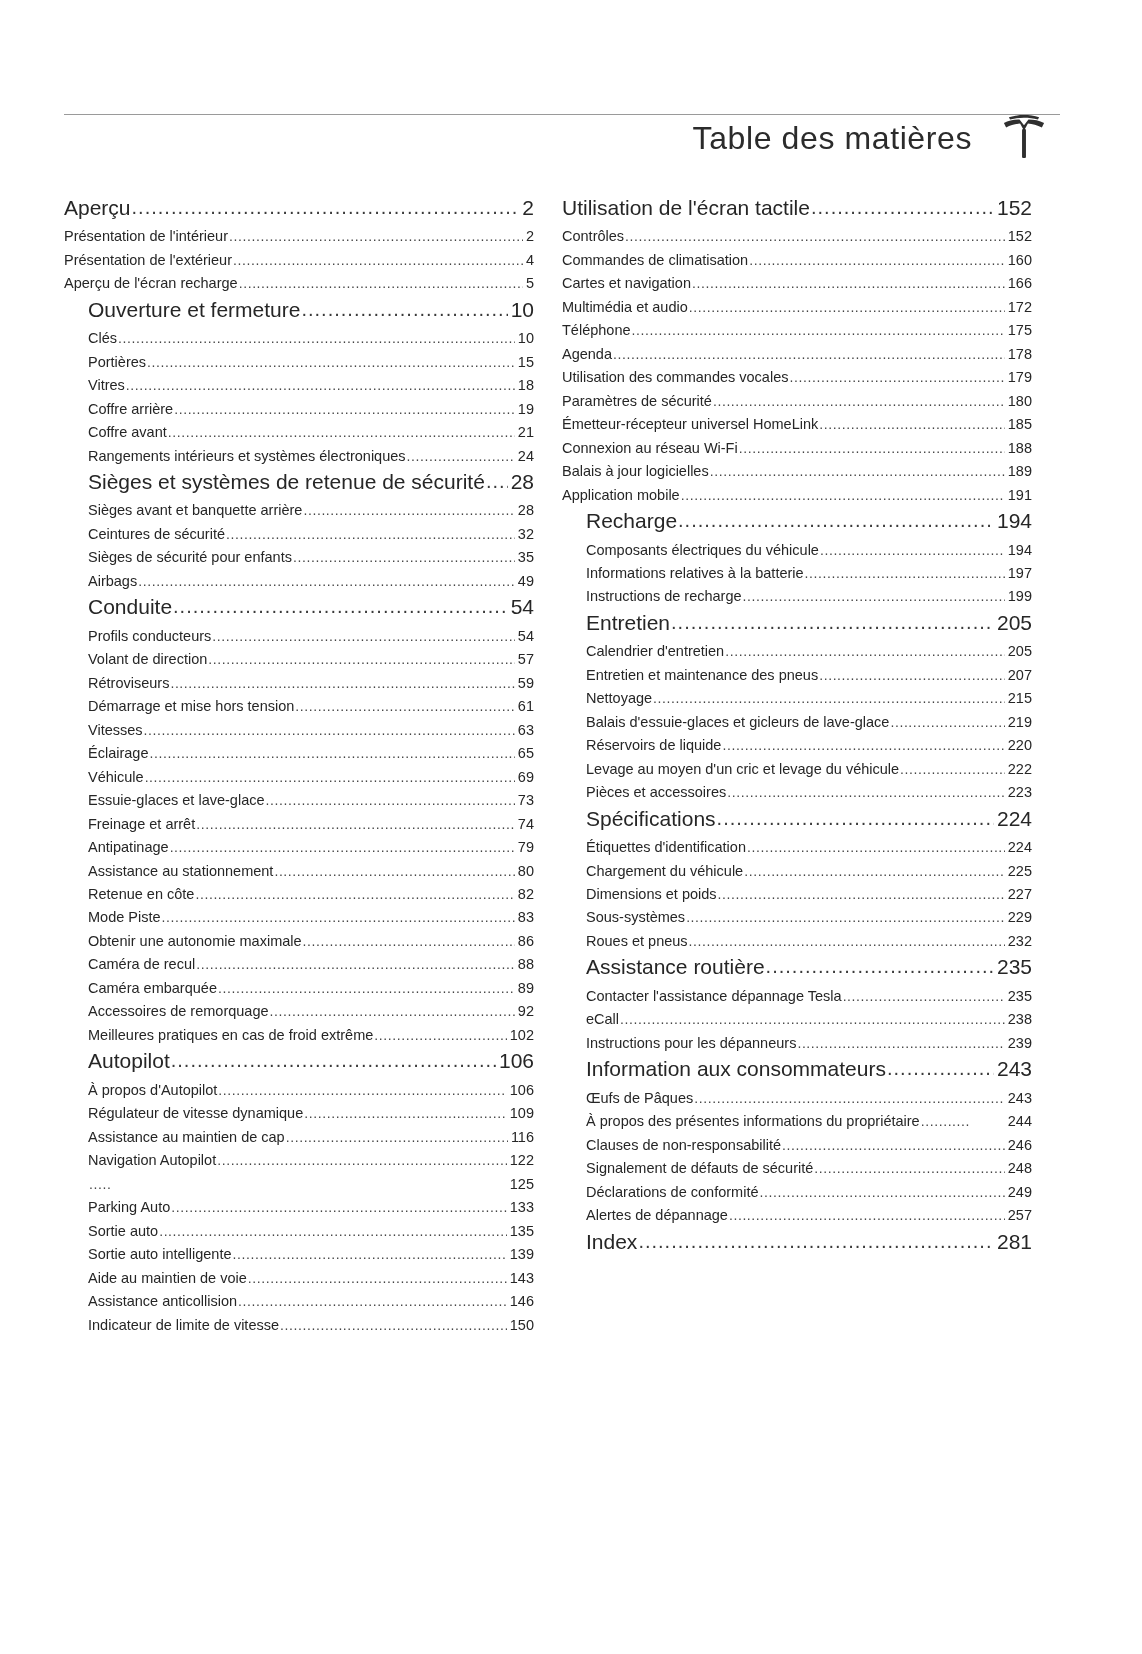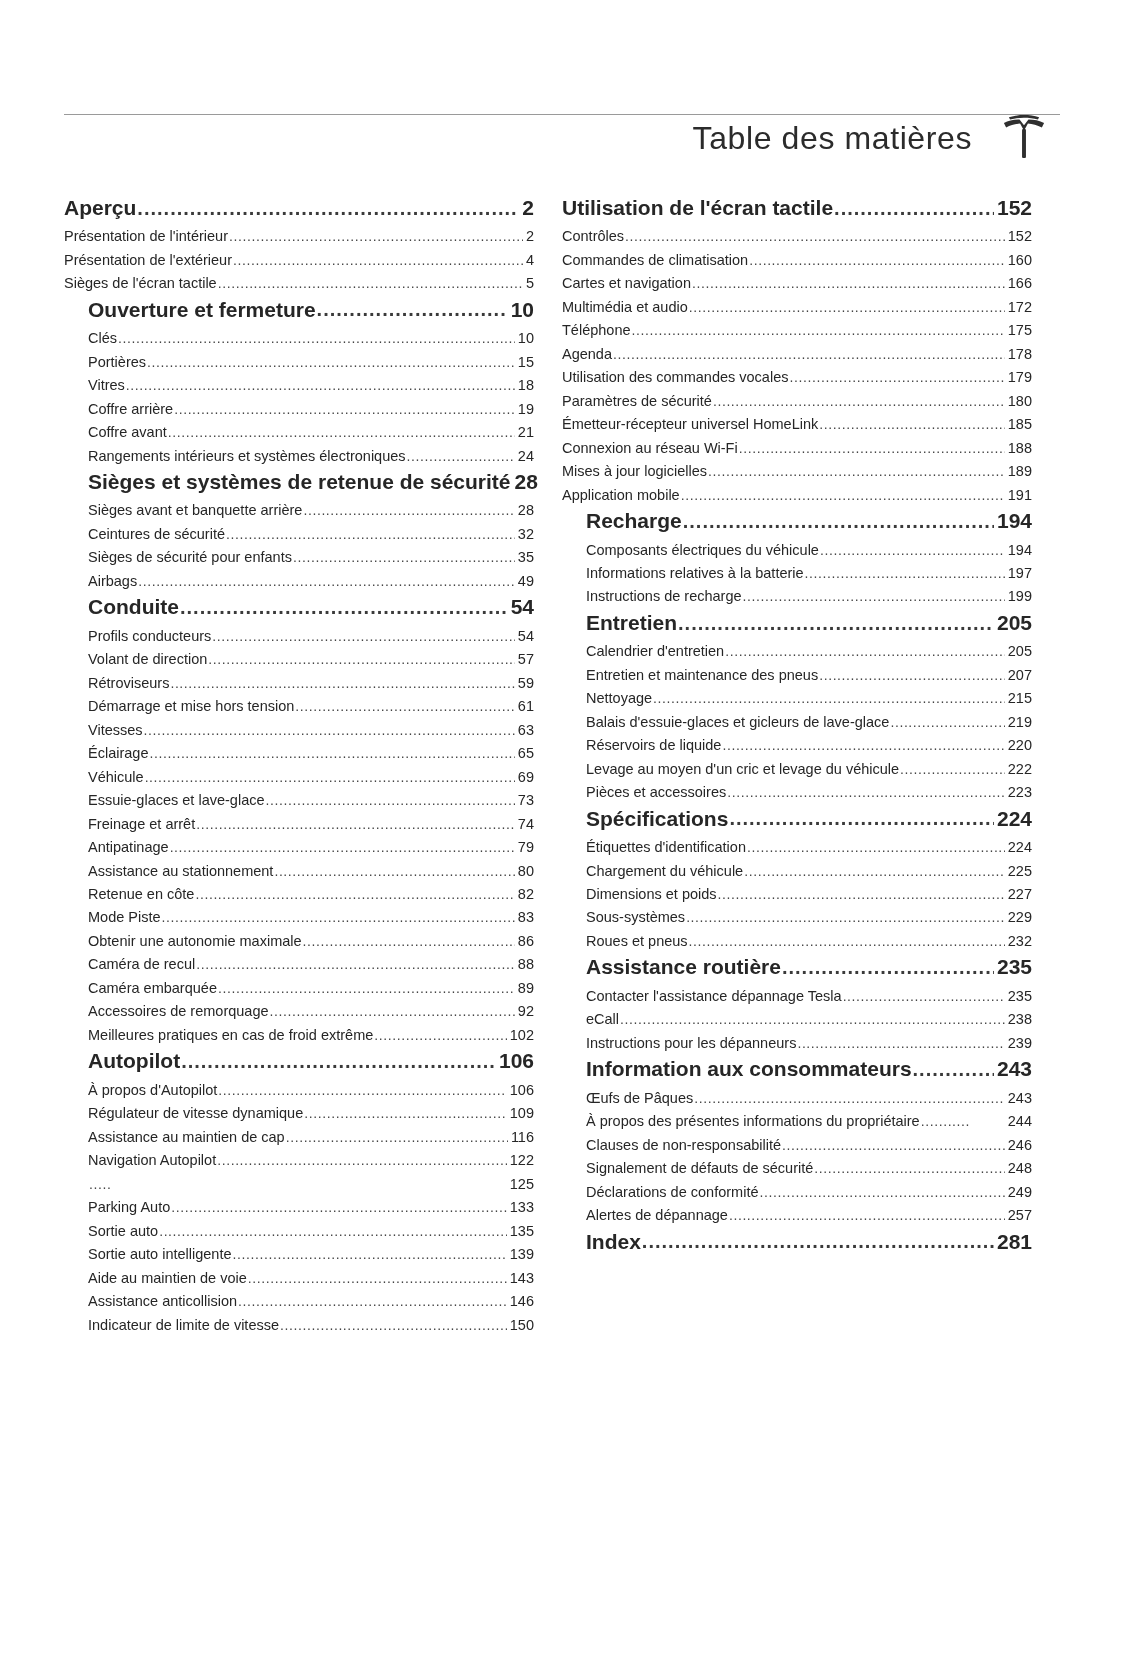--- a/index.html
+++ b/index.html
@@ -54,24 +54,24 @@
     margin-top: 18px;
   }
   .col {
     width: 470px;
     flex: 0 0 470px;
   }
   
   .chapter {
     margin-top: 26px;
     display: flex;
-    align-items: center;
+    align-items: flex-start;
     font-size: 21px;
     color: #262626;
-    font-weight: 700;
+    font-weight: 400;
     line-height: 1.35;
   }
   .chapter:first-child {
     margin-top: 0;
   }
   .chapter .label {
     white-space: nowrap;
   }
   .chapter .leader {
     flex: 1 1 auto;
@@ -150,21 +150,21 @@
             <span class="label">Présentation de l'intérieur</span>
             <span class="leader">................................................................................................................</span>
             <span class="pg">2</span>
           </div>
           <div class="section">
             <span class="label">Présentation de l'extérieur</span>
             <span class="leader">................................................................................................................</span>
             <span class="pg">4</span>
           </div>
           <div class="section">
-            <span class="label">Sièges de l'écran tactile</span>
+            <span class="label">Aperçu de l'écran recharge</span>
             <span class="leader">................................................................................................................</span>
             <span class="pg">5</span>
           </div>
         </div>
       </div>
 
       <div class="chapter-block">
         <div class="chapter">
           <span class="label">Ouverture et fermeture</span>
           <span class="leader">.........................................................................................</span>
@@ -453,21 +453,21 @@
             <span class="label">Émetteur-récepteur universel HomeLink</span>
             <span class="leader">................................................................................................................</span>
             <span class="pg">185</span>
           </div>
           <div class="section">
             <span class="label">Connexion au réseau Wi-Fi</span>
             <span class="leader">................................................................................................................</span>
             <span class="pg">188</span>
           </div>
           <div class="section">
-            <span class="label">Mises à jour logicielles</span>
+            <span class="label">Balais à jour logicielles</span>
             <span class="leader">................................................................................................................</span>
             <span class="pg">189</span>
           </div>
           <div class="section">
             <span class="label">Application mobile</span>
             <span class="leader">................................................................................................................</span>
             <span class="pg">191</span>
           </div>
         </div>
       </div>

